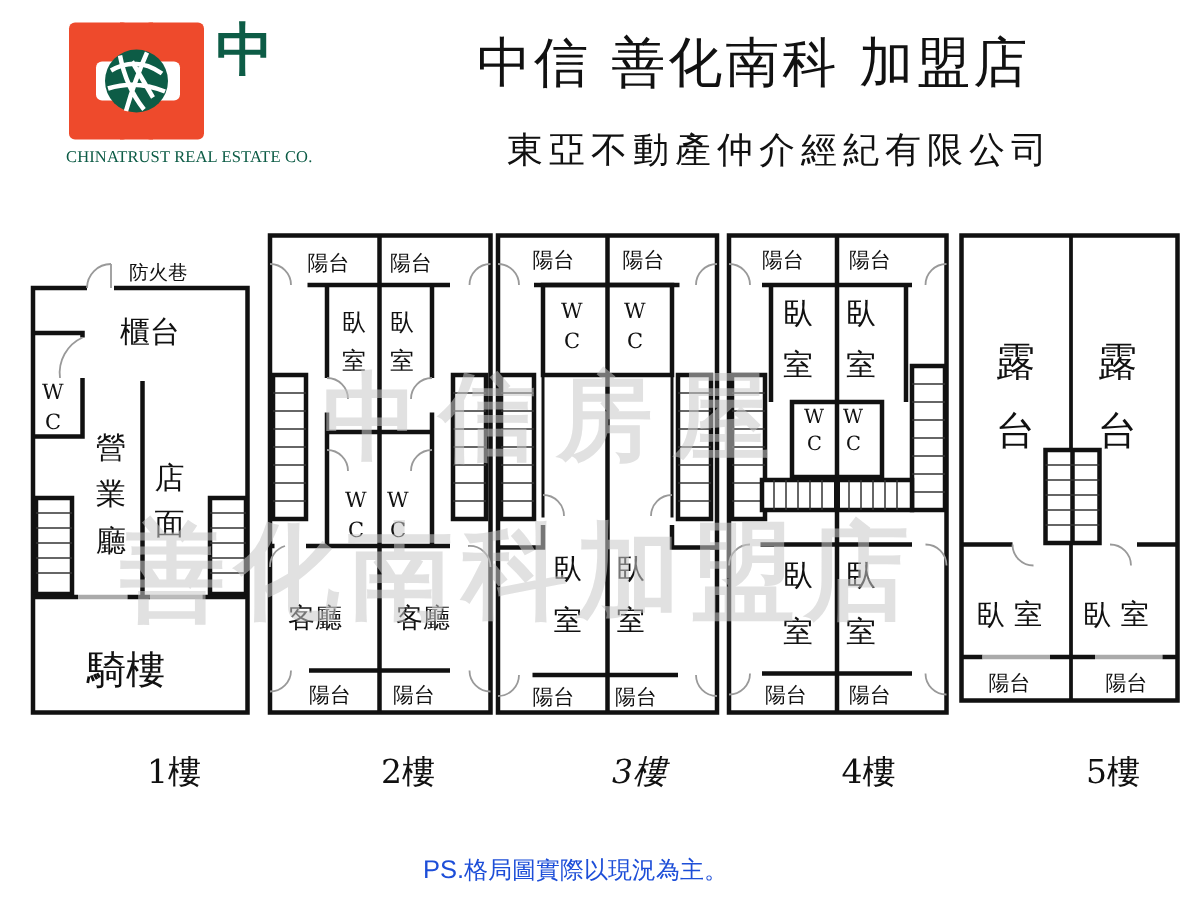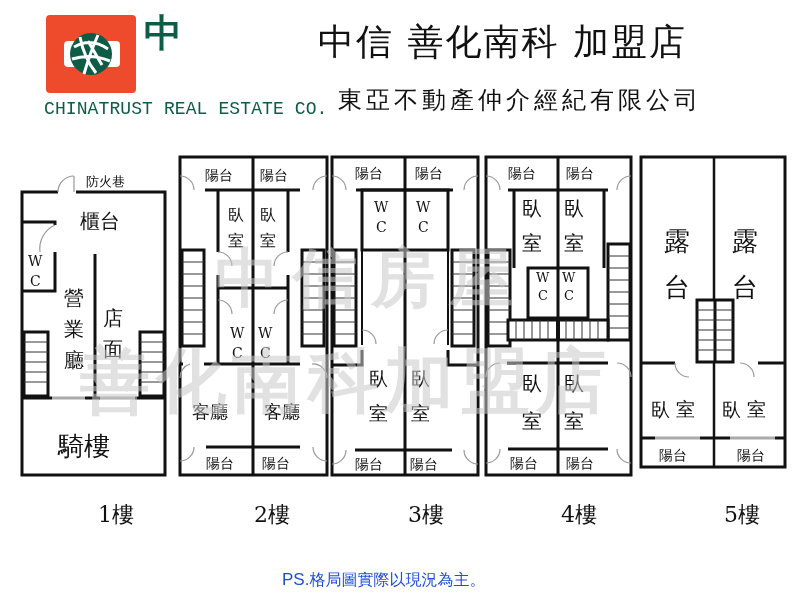--- a/index.html
+++ b/index.html
@@ -4,22 +4,22 @@
   <style>
     html, body { margin: 0; padding: 0; background: #ffffff; }
     body { width: 800px; height: 600px; position: relative; overflow: hidden;
            font-family: "DejaVu Serif", "Liberation Serif", serif; color: #111; }
     .logo { position: absolute; left: 44px; top: 13px; width: 218px; height: 100px; }
     .logo-mark { position: absolute; left: 0; top: 0; width: 94px; height: 82px; }
     .logo-cn1 { position: absolute; left: 100px; top: 0px; font-family: "DejaVu Sans", sans-serif;
                 font-size: 38px; font-weight: bold; color: #0d5c46; line-height: 40px; }
     .logo-cn2 { position: absolute; left: 100px; top: 42px; font-family: "DejaVu Sans", sans-serif;
                 font-size: 36px; font-weight: bold; color: #0d5c46; line-height: 40px; letter-spacing: -1px; }
-    .logo-en { position: absolute; left: 0; top: 86px; font-family: Liberation Mono, monospace;
-               font-size: 18px; color: #0d5c46; white-space: nowrap; letter-spacing: 0.1px; }
+    .logo-en { position: absolute; left: 0; top: 86px; font-family: Liberation Serif, serif;
+               font-size: 11px; color: #0d5c46; white-space: nowrap; letter-spacing: 0.1px; }
     .title { position: absolute; left: 275px; top: 18px; font-size: 36px; letter-spacing: 2px;
              white-space: nowrap; font-family: "DejaVu Serif", serif; margin-left: 43px; }
     .subtitle { position: absolute; left: 338px; top: 84px; font-size: 24px; letter-spacing: 4px;
                 white-space: nowrap; }
     .plans { position: absolute; left: 0; top: 140px; width: 800px; height: 400px; }
     .floor-label { position: absolute; top: 500px; font-size: 22px; width: 80px; text-align: right; }
     .note { position: absolute; left: 282px; top: 570px; font-size: 16px; color: #1d4ed8;
             font-family: "DejaVu Sans", sans-serif; white-space: nowrap; }
     .note .ps { font-family: "Liberation Sans", sans-serif; font-size: 17px; }
     svg text { font-family: "DejaVu Serif", "Liberation Serif", serif; fill: #111; }
@@ -264,19 +264,19 @@
   </g>
 
   <g>
     <text class="wm" x="215" y="300" font-size="64" letter-spacing="14">中信房屋</text>
     <text class="wm" x="80" y="405" font-size="70" letter-spacing="6">善化南科加盟店</text>
   </g>
 </svg>
 
 <div class="floor-label" style="left:54px;">1樓</div>
 <div class="floor-label" style="left:210px;">2樓</div>
-<div class="floor-label" style="left:364px;">3樓</div>
+<div class="floor-label" style="left:364px;font-style:italic;">3樓</div>
 <div class="floor-label" style="left:517px;">4樓</div>
 <div class="floor-label" style="left:680px;">5樓</div>
 
 <div class="note">
   <span class="ps">PS.</span><span>格局圖實際以現況為主。</span>
 </div>
 
 </body></html>

